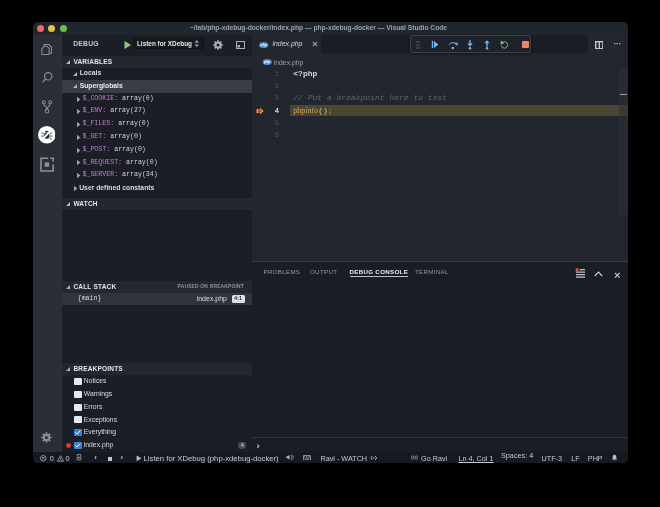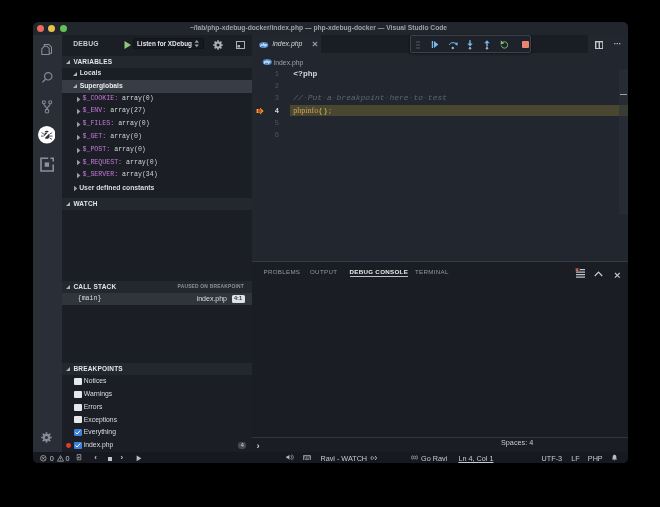--- a/index.html
+++ b/index.html
@@ -325,20 +325,21 @@
   <svg class="abs" style="left:42.8px;top:432.1px;" width="7.5" height="8" viewBox="0 0 75 80" fill="none" stroke="#b8bdc5" stroke-width="7">
     <path d="M12 22 V6 h36 v52 h-36 v-16"></path>
     <path d="M4 34 h30 M24 24 l12 10 -12 10"></path>
   </svg>
   <div class="abs stxt" style="left:61.2px;top:430.2px;font-size:8px;font-weight:bold;color:#c0c5cc;">‹</div>
   <div class="abs" style="left:74.6px;top:434.6px;width:4.6px;height:4.6px;background:#c0c5cc;"></div>
   <div class="abs stxt" style="left:87.6px;top:430.2px;font-size:8px;font-weight:bold;color:#c0c5cc;">›</div>
   <svg class="abs" style="left:103.2px;top:433px;" width="6" height="6.6" viewBox="0 0 60 66" fill="#b8bdc5">
     <path d="M6 4 L54 33 L6 62 Z"></path>
   </svg>
+  <div class="abs stxt" style="left:110.6px;top:430.7px;font-size:7.7px;">Listen for XDebug (php-xdebug-docker)</div>
 
   <svg class="abs" style="left:253.2px;top:432.3px;" width="7.5" height="6.5" viewBox="0 0 75 65" fill="#b8bdc5">
     <path d="M4 22 h14 l16 -14 v49 l-16 -14 h-14 z"></path>
     <path d="M44 18 a18 15 0 0 1 0 29 M52 8 a28 25 0 0 1 0 49" stroke="#b8bdc5" stroke-width="6" fill="none"></path>
   </svg>
 
   <svg class="abs" style="left:269.6px;top:432.8px;" width="8" height="5.6" viewBox="0 0 80 56" fill="none" stroke="#b8bdc5">
     <rect x="4" y="4" width="72" height="48" rx="6" stroke-width="8"></rect>
     <path d="M14 16 h8 M30 16 h8 M46 16 h8 M62 16 h6 M14 28 h8 M30 28 h8 M46 28 h8 M62 28 h6 M20 41 h40" stroke-width="8"></path>
   </svg>
@@ -347,21 +348,21 @@
     <path d="M24 10 L8 30 L24 50 M51 10 L67 30 L51 50" stroke-width="9"></path>
     <circle cx="37.5" cy="30" r="8" fill="#b8bdc5" stroke="none"></circle>
   </svg>
 
   <svg class="abs" style="left:377.6px;top:432.2px;" width="7" height="7" viewBox="0 0 70 70" fill="none" stroke="#b8bdc5" stroke-width="5">
     <circle cx="35" cy="35" r="13" stroke-width="7"></circle>
     <path d="M14 14 a30 30 0 0 0 0 42 M56 14 a30 30 0 0 1 0 42" stroke-width="7"></path>
   </svg>
   <div class="abs stxt" style="left:388px;top:430.7px;">Go Ravi</div>
   <div class="abs stxt" style="left:425.4px;top:430.7px;text-decoration:underline;">Ln 4, Col 1</div>
-  <div class="abs stxt" style="left:468px;top:415px;">Spaces: 4</div>
+  <div class="abs stxt" style="left:468px;top:428px;">Spaces: 4</div>
   <div class="abs stxt" style="left:508.6px;top:430.7px;">UTF-3</div>
   <div class="abs stxt" style="left:538.2px;top:430.7px;">LF</div>
   <div class="abs stxt" style="left:554.8px;top:430.7px;">PHP</div>
   <svg class="abs" style="left:578.3px;top:432.2px;" width="7" height="7.5" viewBox="0 0 70 75" fill="#b8bdc5">
     <path d="M35 4 a6 6 0 0 1 6 6 a17 17 0 0 1 12 16 v16 l8 12 h-52 l8 -12 v-16 a17 17 0 0 1 12 -16 a6 6 0 0 1 6 -6 z"></path>
     <path d="M28 58 a7 7 0 0 0 14 0 z"></path>
   </svg>
 </div>
 
 </body></html>

